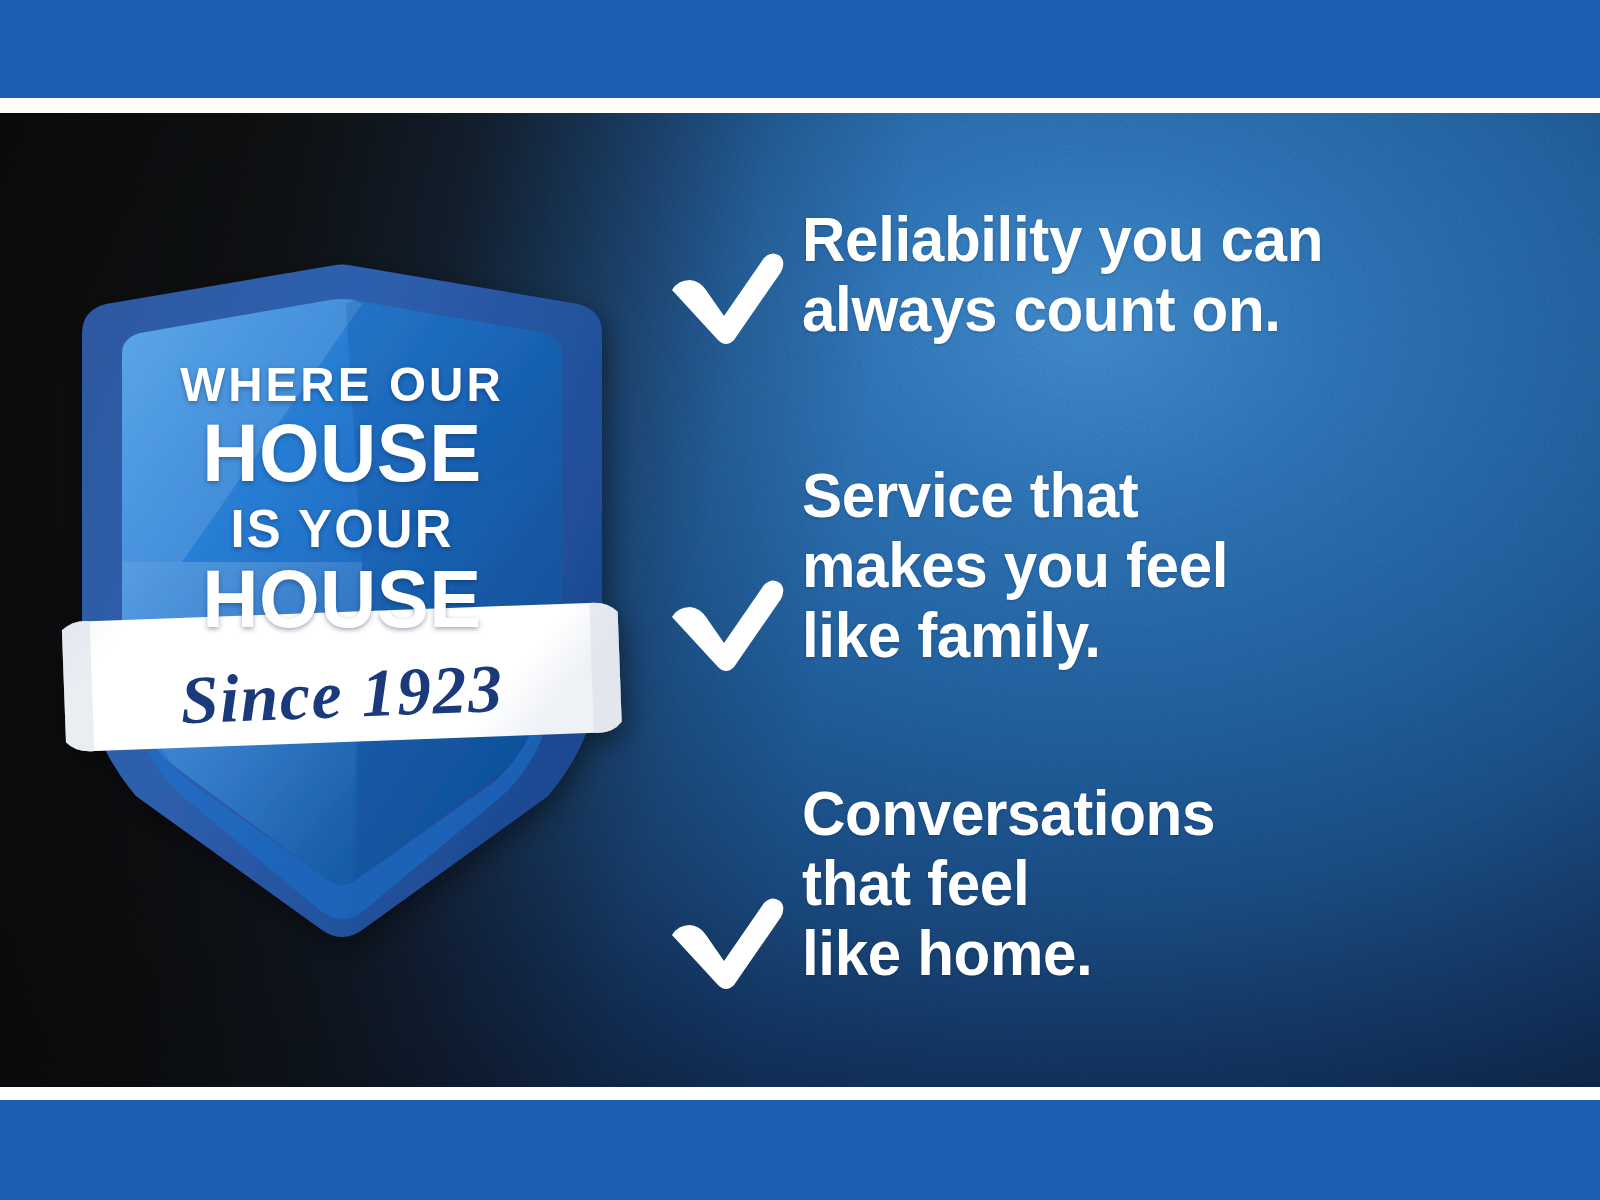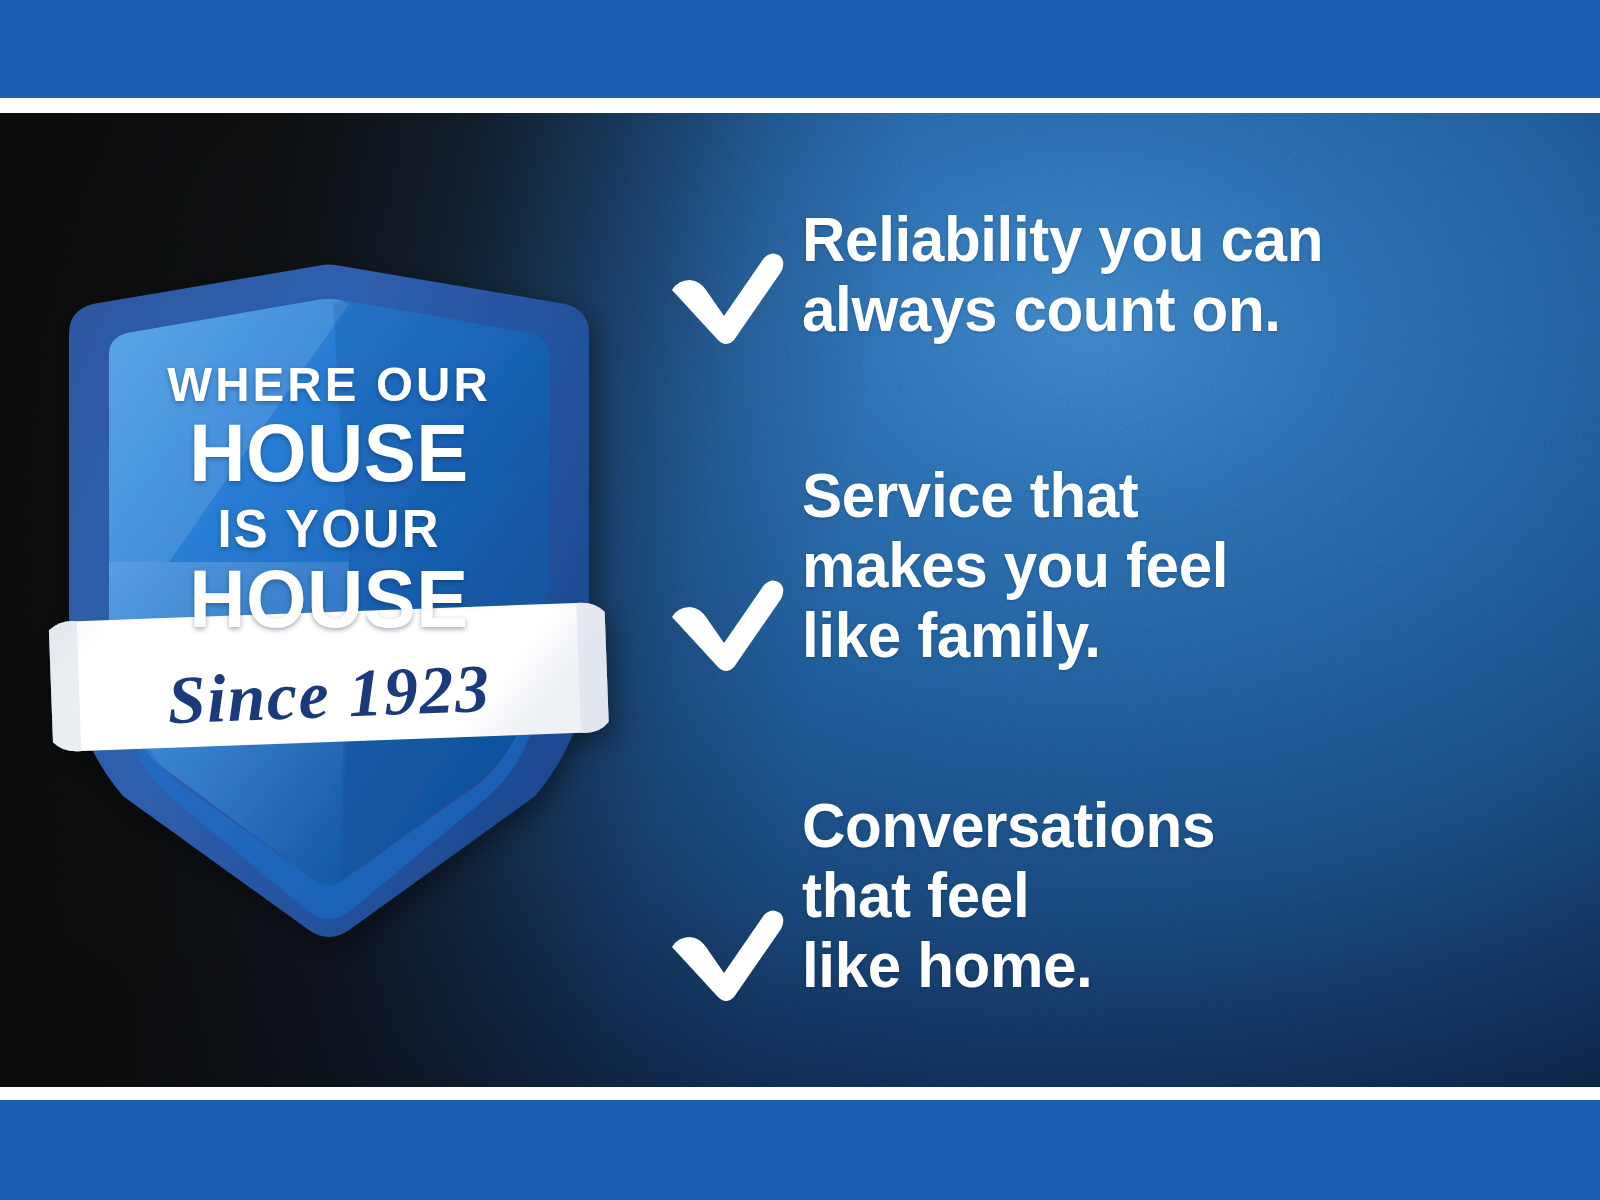--- a/index.html
+++ b/index.html
@@ -85,21 +85,21 @@
     left: -10px; top: -10px;
     width: calc(100% + 20px);
     height: calc(100% + 20px);
     opacity: 0.30;
     mix-blend-mode: overlay;
   }
 
   
   .badge {
     position: absolute;
-    left: 49px;
+    left: 62px;
     top: 262px;
     width: 560px;
     height: 680px;
   }
   .badge svg { display: block; width: 100%; height: 100%; overflow: visible; }
 
   .badge-text {
     position: absolute;
     left: 0;
     top: 0;
@@ -141,21 +141,21 @@
     top: 190px;
     width: 880px;
   }
   .bullet {
     position: absolute;
     display: flex;
     align-items: flex-end;
   }
   .b-1 { top: 14px;  }
   .b-2 { top: 270px; }
-  .b-3 { top: 600px; }
+  .b-3 { top: 588px; }
 
   .check {
     flex: 0 0 auto;
     width: 120px;
     margin-right: 14px;
     padding-top: 16px;
   }
   .check svg { display: block; width: 118px; height: 92px; overflow: visible; }
 
   .bullet-text {

